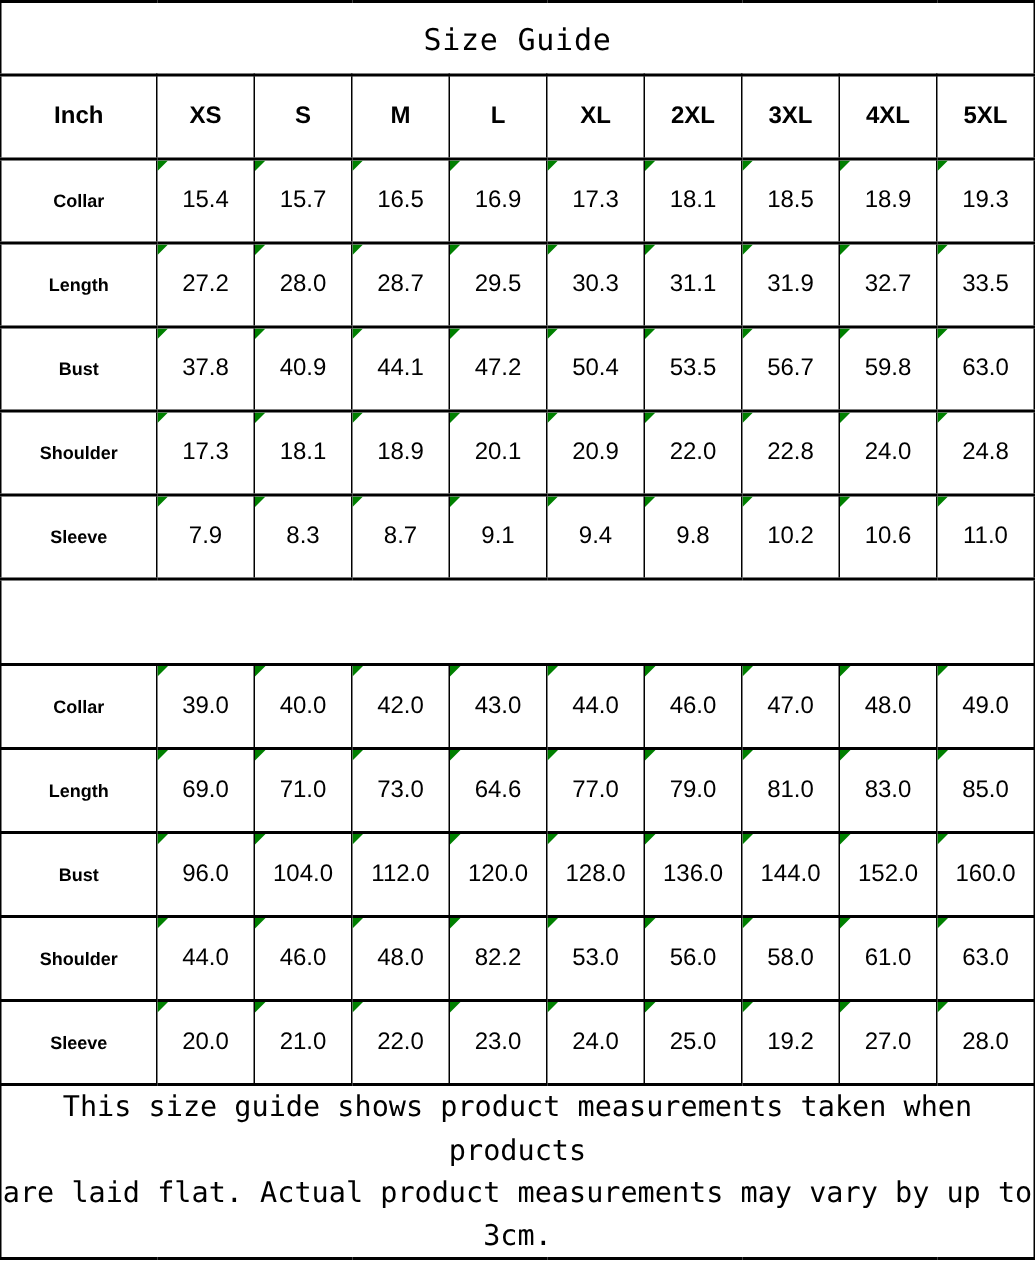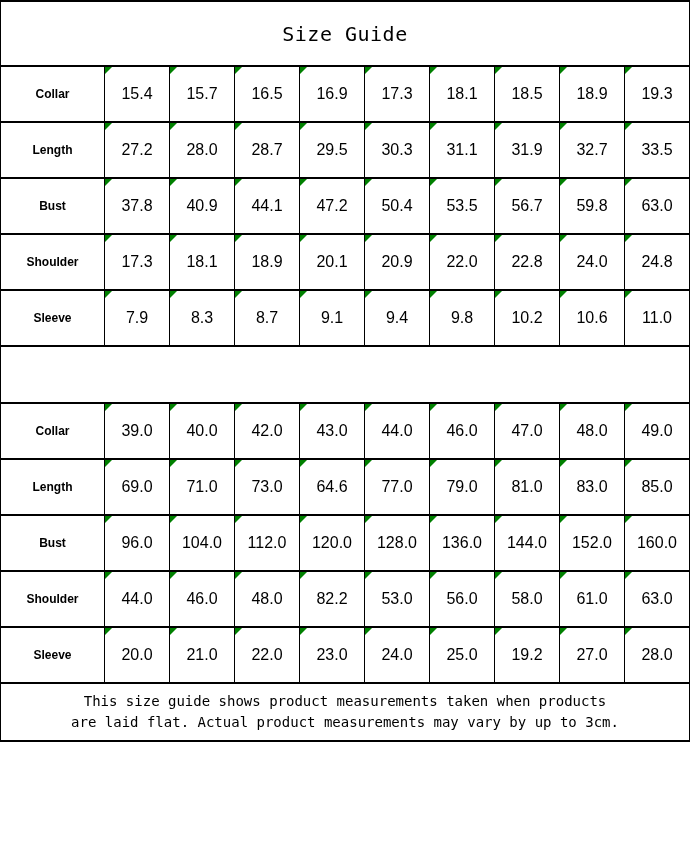--- a/index.html
+++ b/index.html
@@ -26,21 +26,21 @@
   td {
     border: 2px solid var(--border);
     border-left-width: 1.5px;
     border-right-width: 1.5px;
     text-align: center;
     vertical-align: middle;
     padding: 0;
     color: #000;
     overflow: hidden;
   }
-  tr.title-row { height: 65px; }
+  tr.title-row { height: 49px; }
   td.title-cell {
     font-family: "DejaVu Sans Mono", monospace;
     font-size: 20px;
     font-weight: normal;
     letter-spacing: 0.5px;
   }
   tr.header-row, tr.data-row { height: 56px; }
   td.hcell {
     font-family: "Liberation Sans", sans-serif;
     font-weight: bold;
@@ -64,21 +64,21 @@
     width: 0;
     height: 0;
     border-top: 7px solid var(--flag);
     border-right: 7px solid transparent;
   }
   tr.spacer-row { height: 57px; }
   td.spacer-cell { background: var(--bg); }
   tr.footer-row { height: 58px; }
   td.footer-cell {
     font-family: "DejaVu Sans Mono", monospace;
-    font-size: 14px;
+    font-size: 19px;
     line-height: 1.5;
     border-radius: 19px;
   }
 </style>
 </head>
 <body>
 
 <div class="sheet">
   <table class="size-guide">
     <colgroup>
@@ -92,20 +92,32 @@
         <col>
         <col>
         <col>
     </colgroup>
     <tbody>
       <tr class="title-row">
         <td colspan="10" class="title-cell">Size Guide</td>
       </tr>
     </tbody>
     <tbody>
+        <tr class="header-row">
+          <td class="hcell">Inch</td>
+          <td class="hcell">XS</td>
+          <td class="hcell">S</td>
+          <td class="hcell">M</td>
+          <td class="hcell">L</td>
+          <td class="hcell">XL</td>
+          <td class="hcell">2XL</td>
+          <td class="hcell">3XL</td>
+          <td class="hcell">4XL</td>
+          <td class="hcell">5XL</td>
+        </tr>
         <tr class="data-row">
           <td class="label-cell">Collar</td>
           <td class="value-cell"><span class="flag"></span><span class="val">15.4</span></td>
           <td class="value-cell"><span class="flag"></span><span class="val">15.7</span></td>
           <td class="value-cell"><span class="flag"></span><span class="val">16.5</span></td>
           <td class="value-cell"><span class="flag"></span><span class="val">16.9</span></td>
           <td class="value-cell"><span class="flag"></span><span class="val">17.3</span></td>
           <td class="value-cell"><span class="flag"></span><span class="val">18.1</span></td>
           <td class="value-cell"><span class="flag"></span><span class="val">18.5</span></td>
           <td class="value-cell"><span class="flag"></span><span class="val">18.9</span></td>

